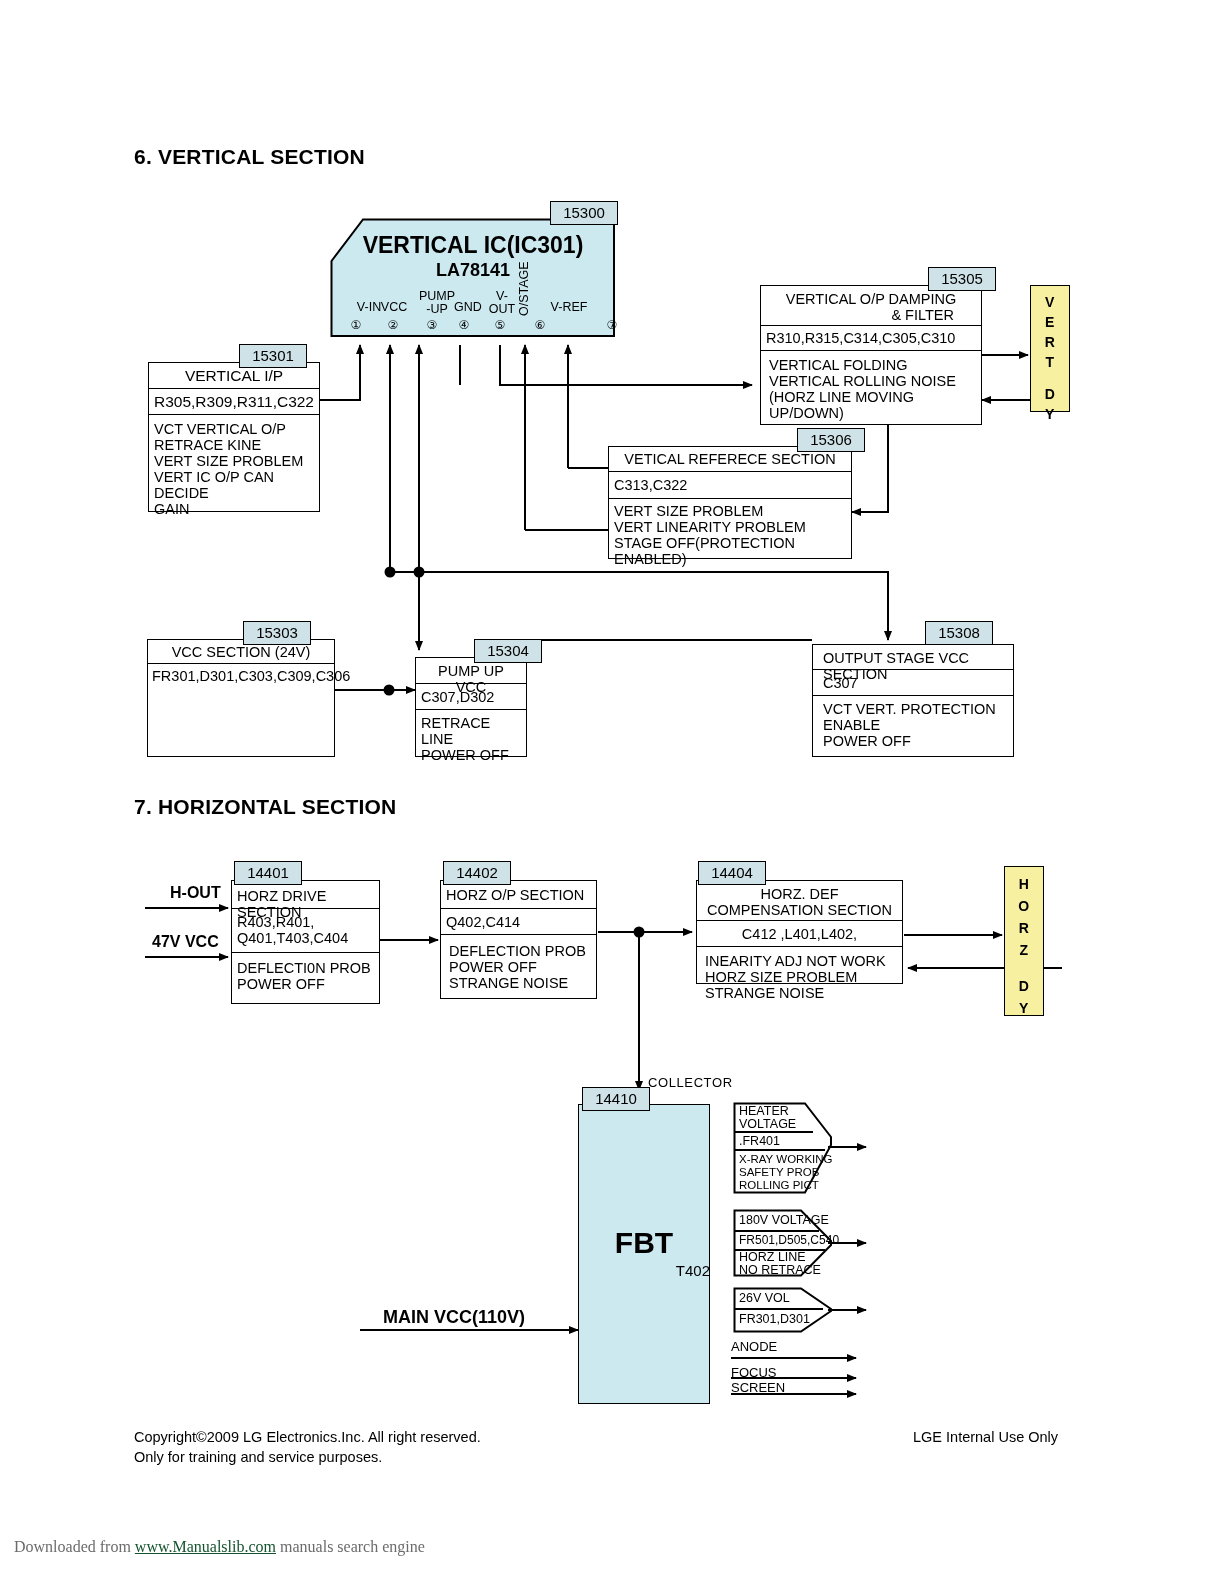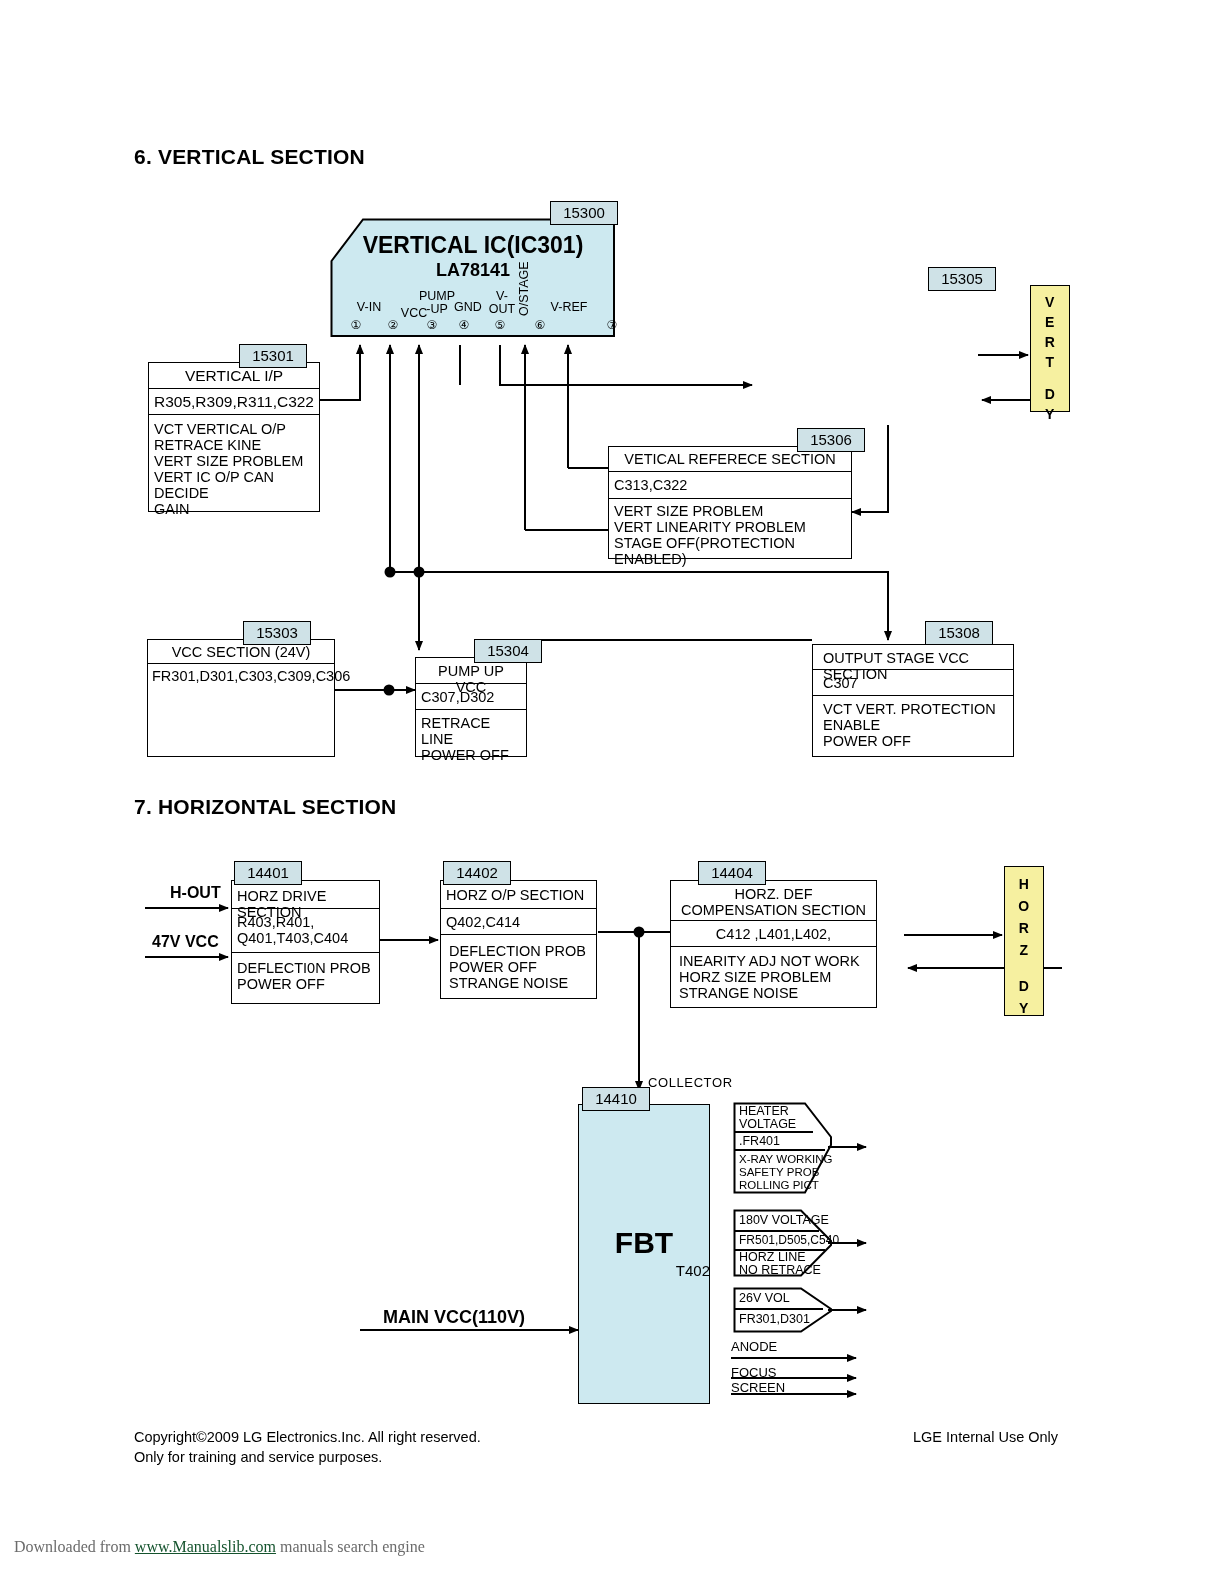--- a/index.html
+++ b/index.html
@@ -127,21 +127,21 @@
 
   <svg class="icshape" style="left:330px;top:218px;width:286px;height:120px;">
     <path d="M1.5,43 L33,1.5 L284,1.5 L284,118 L1.5,118 Z" fill="#cde9f0" stroke="#000" stroke-width="2"></path>
   </svg>
 
   <div style="position:absolute;left:330px;top:218px;width:286px;height:120px;z-index:5;">
     <div class="ic-title" style="top:14px;">VERTICAL IC(IC301)</div>
     <div class="ic-sub" style="top:42px;">LA78141</div>
 
     <div class="pinlbl" style="left:16px;top:83px;width:46px;">V-IN</div>
-    <div class="pinlbl" style="left:42px;top:89px;width:44px;padding-left:20px;">VCC</div>
+    <div class="pinlbl" style="left:42px;top:83px;width:44px;">VCC</div>
     <div class="pinlbl" style="left:81px;top:72px;width:52px;white-space:pre;">PUMP
 -UP</div>
     <div class="pinlbl" style="left:114px;top:83px;width:48px;">GND</div>
     <div class="pinlbl" style="left:150px;top:72px;width:44px;white-space:pre;">V-
 OUT</div>
     <div class="pinlbl vert" style="left:188px;top:50px;height:48px;">O/STAGE</div>
     <div class="pinlbl" style="left:210px;top:83px;width:58px;">V-REF</div>
 
     <div class="pinnum" style="left:16px;top:100px;width:20px;">①</div>
     <div class="pinnum" style="left:53px;top:100px;width:20px;">②</div>
@@ -159,20 +159,32 @@
     <div class="row r-l f14" style="height:98px;padding-top:6px;">
       <div>VCT VERTICAL O/P</div>
       <div>RETRACE KINE</div>
       <div>VERT SIZE   PROBLEM</div>
       <div>VERT IC O/P CAN DECIDE</div>
       <div> GAIN</div>
     </div>
   </div>
 
   <div class="tag" style="left:928px;top:267px;width:54px;">15305</div>
+  <div class="box" style="left:760px;top:285px;width:222px;height:140px;">
+    <div class="row f14" style="height:40px;padding-top:5px;text-align:center;">
+      <div>VERTICAL O/P DAMPING</div>
+      <div style="text-align:right;padding-right:22px;">&amp; FILTER</div>
+    </div>
+    <div class="row r-l f14" style="height:25px;padding-top:4px;">R310,R315,C314,C305,C310</div>
+    <div class="row r-l f14" style="height:73px;padding-top:6px;padding-left:8px;">
+      <div>VERTICAL FOLDING</div>
+      <div>VERTICAL ROLLING  NOISE</div>
+      <div>(HORZ LINE MOVING UP/DOWN)</div>
+    </div>
+  </div>
 
   <div class="dy" style="left:1030px;top:285px;width:40px;height:127px;">
     <div>V</div>
     <div>E</div>
     <div>R</div>
     <div>T</div>
     <div style="height:12px;"></div>
     <div>D</div>
     <div>Y</div>
   </div>
@@ -239,21 +251,21 @@
     <div class="row r-l f14" style="height:28px;padding-top:6px;">HORZ O/P SECTION</div>
     <div class="row r-l f14" style="height:26px;padding-top:5px;">Q402,C414</div>
     <div class="row r-l f14" style="height:62px;padding-top:8px;padding-left:8px;">
       <div>DEFLECTION PROB</div>
       <div>POWER OFF</div>
       <div>STRANGE NOISE</div>
     </div>
   </div>
 
   <div class="tag" style="left:698px;top:861px;width:54px;">14404</div>
-  <div class="box" style="left:670px;top:880px;width:207px;height:128px;">
+  <div class="box" style="left:696px;top:880px;width:207px;height:104px;">
     <div class="row r-c f14" style="height:40px;padding-top:5px;">
       <div>HORZ. DEF</div>
       <div>COMPENSATION SECTION</div>
     </div>
     <div class="row r-c f14" style="height:26px;padding-top:5px;">C412 ,L401,L402,</div>
     <div class="row r-l f14" style="height:60px;padding-top:6px;padding-left:8px;">
       <div>INEARITY ADJ NOT WORK</div>
       <div>HORZ SIZE PROBLEM</div>
       <div>STRANGE NOISE</div>
     </div>

